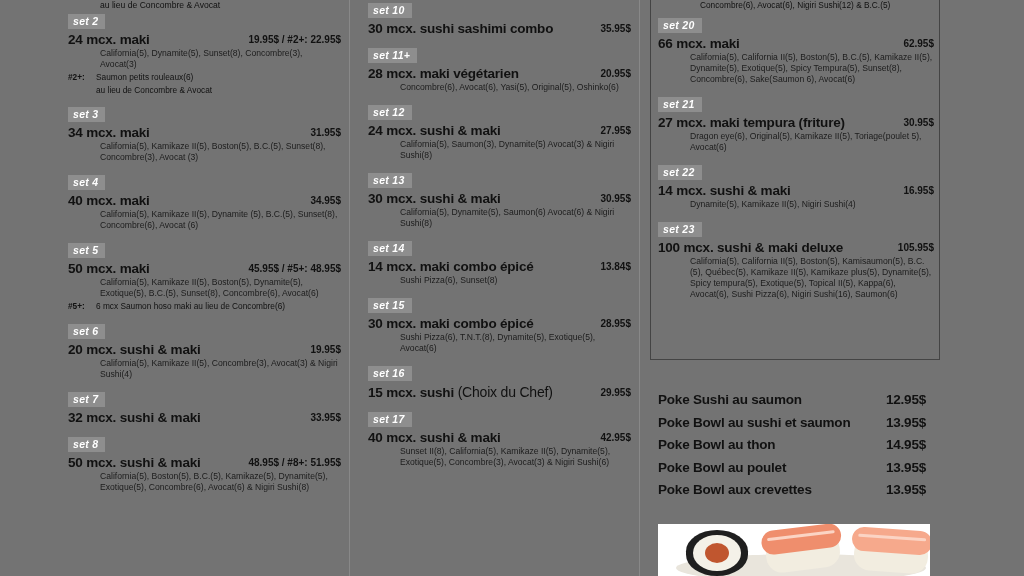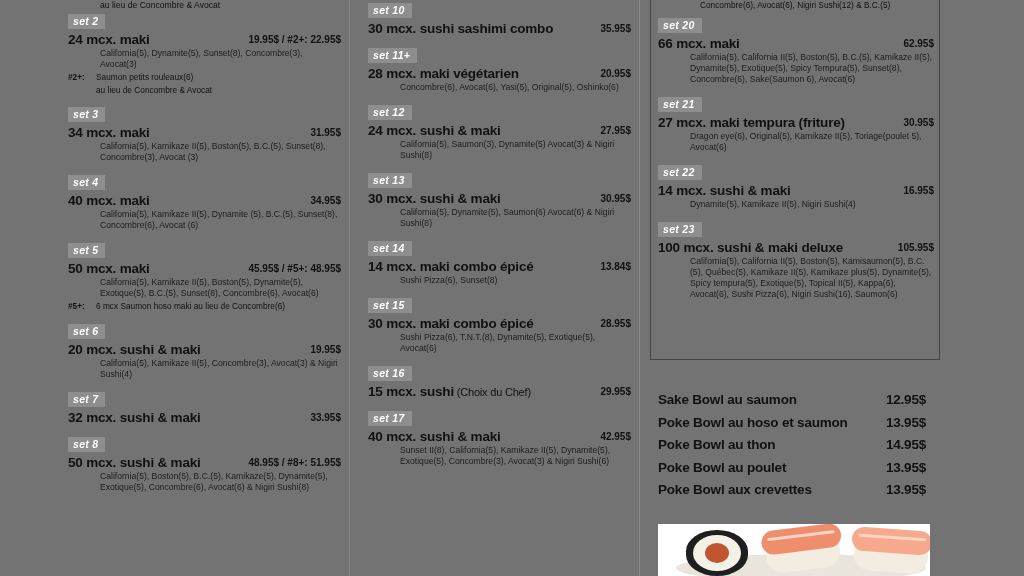--- a/index.html
+++ b/index.html
@@ -50,21 +50,21 @@
     display: flex;
     align-items: center;
     justify-content: space-between;
   }
   .item-title {
     font-size: 13.5px;
     font-weight: bold;
     letter-spacing: -0.2px;
   }
   .item-title .sub {
-    font-size: 11px;
+    font-size: 14px;
     font-weight: normal;
   }
   .item-price {
     font-size: 10px;
     font-weight: bold;
     white-space: nowrap;
     padding-left: 6px;
   }
   .desc {
     font-size: 8.6px;
@@ -283,25 +283,25 @@
             </div><div class="desc">Dynamite(5), Kamikaze II(5), Nigiri Sushi(4)</div></div>
           <div class="set-block"><div class="set-tag">set 23</div><div class="title-row">
               <div class="item-title">100 mcx. sushi &amp; maki deluxe</div>
               <div class="item-price">105.95$</div>
             </div><div class="desc">California(5), California II(5), Boston(5), Kamisaumon(5), B.C.(5), Québec(5), Kamikaze II(5), Kamikaze plus(5), Dynamite(5), Spicy tempura(5), Exotique(5), Topical II(5), Kappa(6), Avocat(6), Sushi Pizza(6), Nigiri Sushi(16), Saumon(6)</div></div>
         </div>
     </div>
 
     <div class="poke-list">
         <div class="poke-row">
-          <span>Sake Bowl au saumon</span>
+          <span>Poke Sushi au saumon</span>
           <span>12.95$</span>
         </div>
         <div class="poke-row">
-          <span>Poke Bowl au hoso et saumon</span>
+          <span>Poke Bowl au sushi et saumon</span>
           <span>13.95$</span>
         </div>
         <div class="poke-row">
           <span>Poke Bowl au thon</span>
           <span>14.95$</span>
         </div>
         <div class="poke-row">
           <span>Poke Bowl au poulet</span>
           <span>13.95$</span>
         </div>

